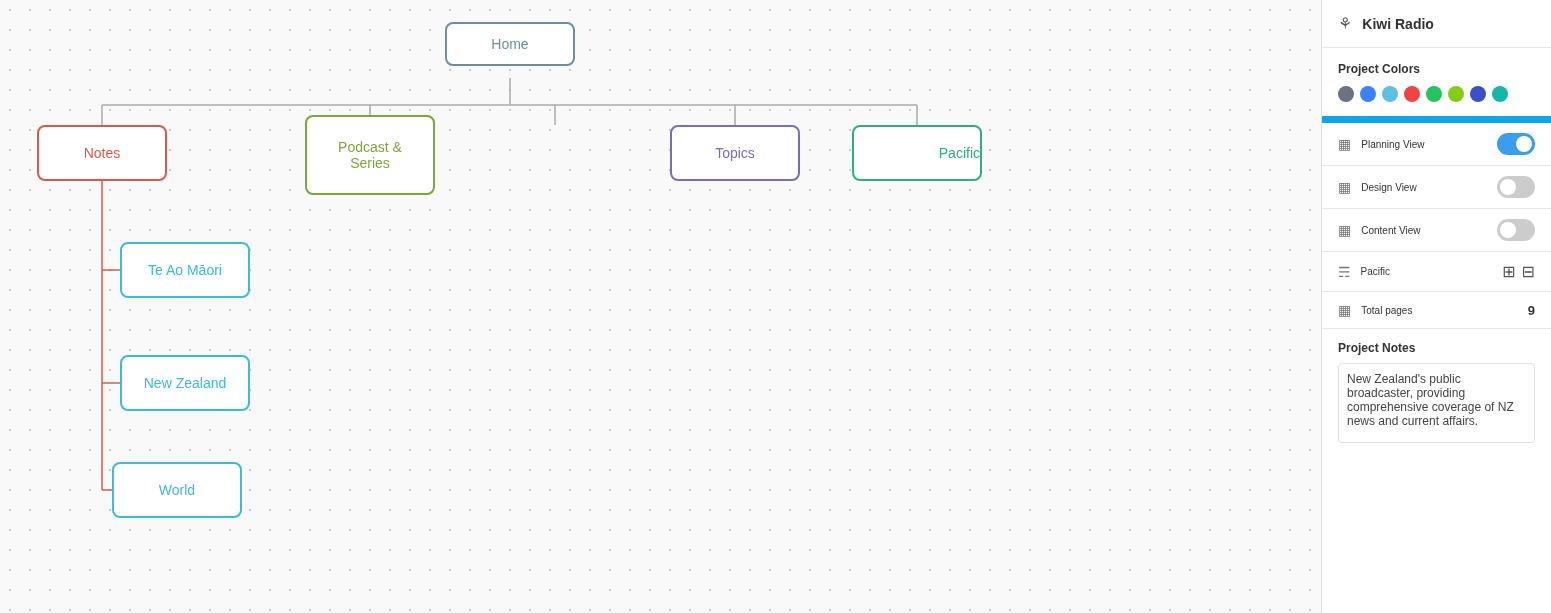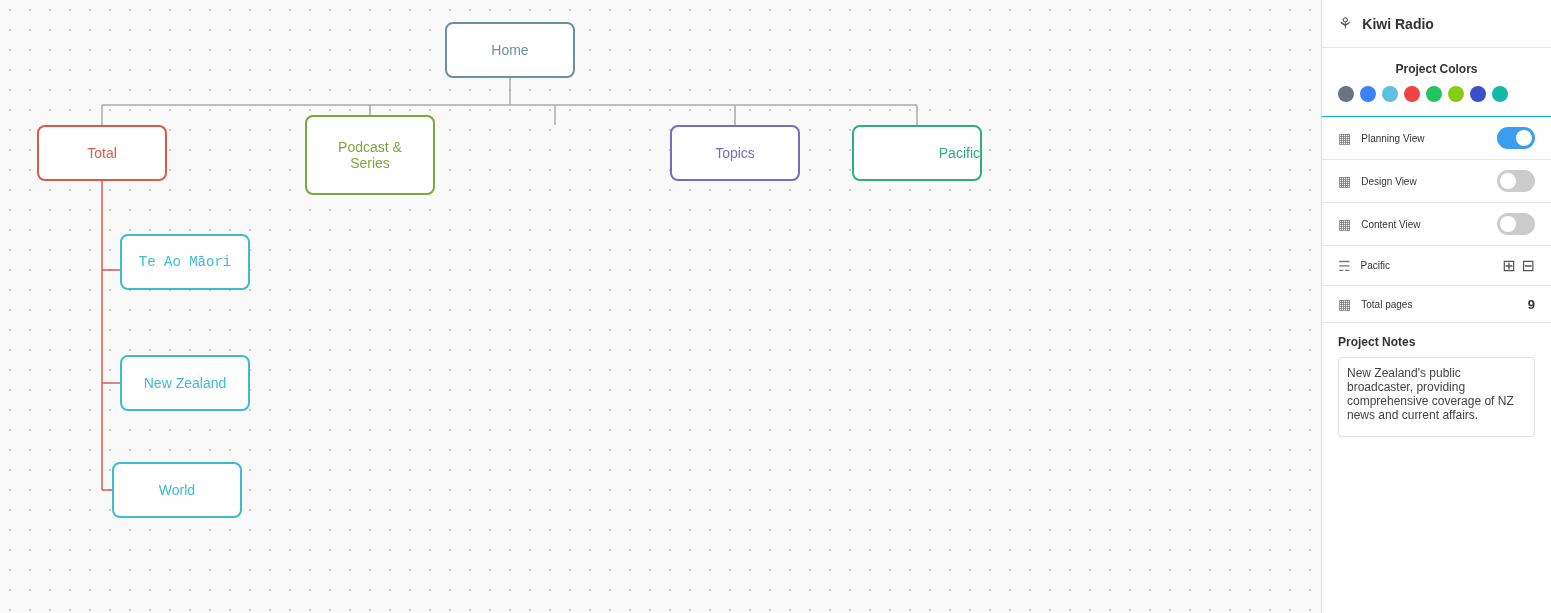--- a/index.html
+++ b/index.html
@@ -45,22 +45,21 @@
     }
 
     .sidebar-title {
       font-size: 14px;
       font-weight: 600;
       color: #333;
     }
 
     .sidebar-section {
       padding: 14px 16px;
-      border-bottom: 1px solid #0ea5e9;
-      text-align: center;
+      border-bottom: 7px solid #0ea5e9;
     }
 
     .sidebar-section-title {
       font-size: 12px;
       font-weight: 700;
       color: #333;
       margin-bottom: 10px;
     }
 
     .color-dots {
@@ -232,21 +231,21 @@
       justify-content: center;
       text-align: center;
       font-size: 14px;
       cursor: pointer;
       background: #fff;
     }
 
     
     .node-home {
       width: 130px;
-      height: 56px;
+      height: 44px;
       border: 2px solid #6b8fa3;
       color: #6b8fa3;
       left: 445px;
       top: 22px;
     }
 
     
     .node-news {
       width: 130px;
       height: 56px;
@@ -298,22 +297,21 @@
       justify-content: flex-end;
     }
 
     
     .node-te-ao {
       width: 130px;
       height: 56px;
       border: 2px solid #3bbcd4;
       color: #3bbcd4;
       left: 120px;
-      top: 234px;
-      font-family: Liberation Mono, monospace;
+      top: 242px;
     }
 
     .node-nz {
       width: 130px;
       height: 56px;
       border: 2px solid #3bbcd4;
       color: #3bbcd4;
       left: 120px;
       top: 355px;
     }
@@ -360,21 +358,21 @@
       <line x1="102" y1="383" x2="120" y2="383" stroke="#d95a4a" stroke-width="1.5"></line>
 
       <line x1="102" y1="490" x2="120" y2="490" stroke="#d95a4a" stroke-width="1.5"></line>
     </svg>
 
     <div class="node node-home">
       <span class="node-text">Home</span>
     </div>
 
     <div class="node node-news">
-      <span class="node-text">Total</span>
+      <span class="node-text">Notes</span>
     </div>
 
     <div class="node node-podcast">
       <span class="node-text">Podcast &amp;<br>Series</span>
     </div>
 
 
     <div class="node node-topics">
       <span class="node-text">Topics</span>
     </div>

